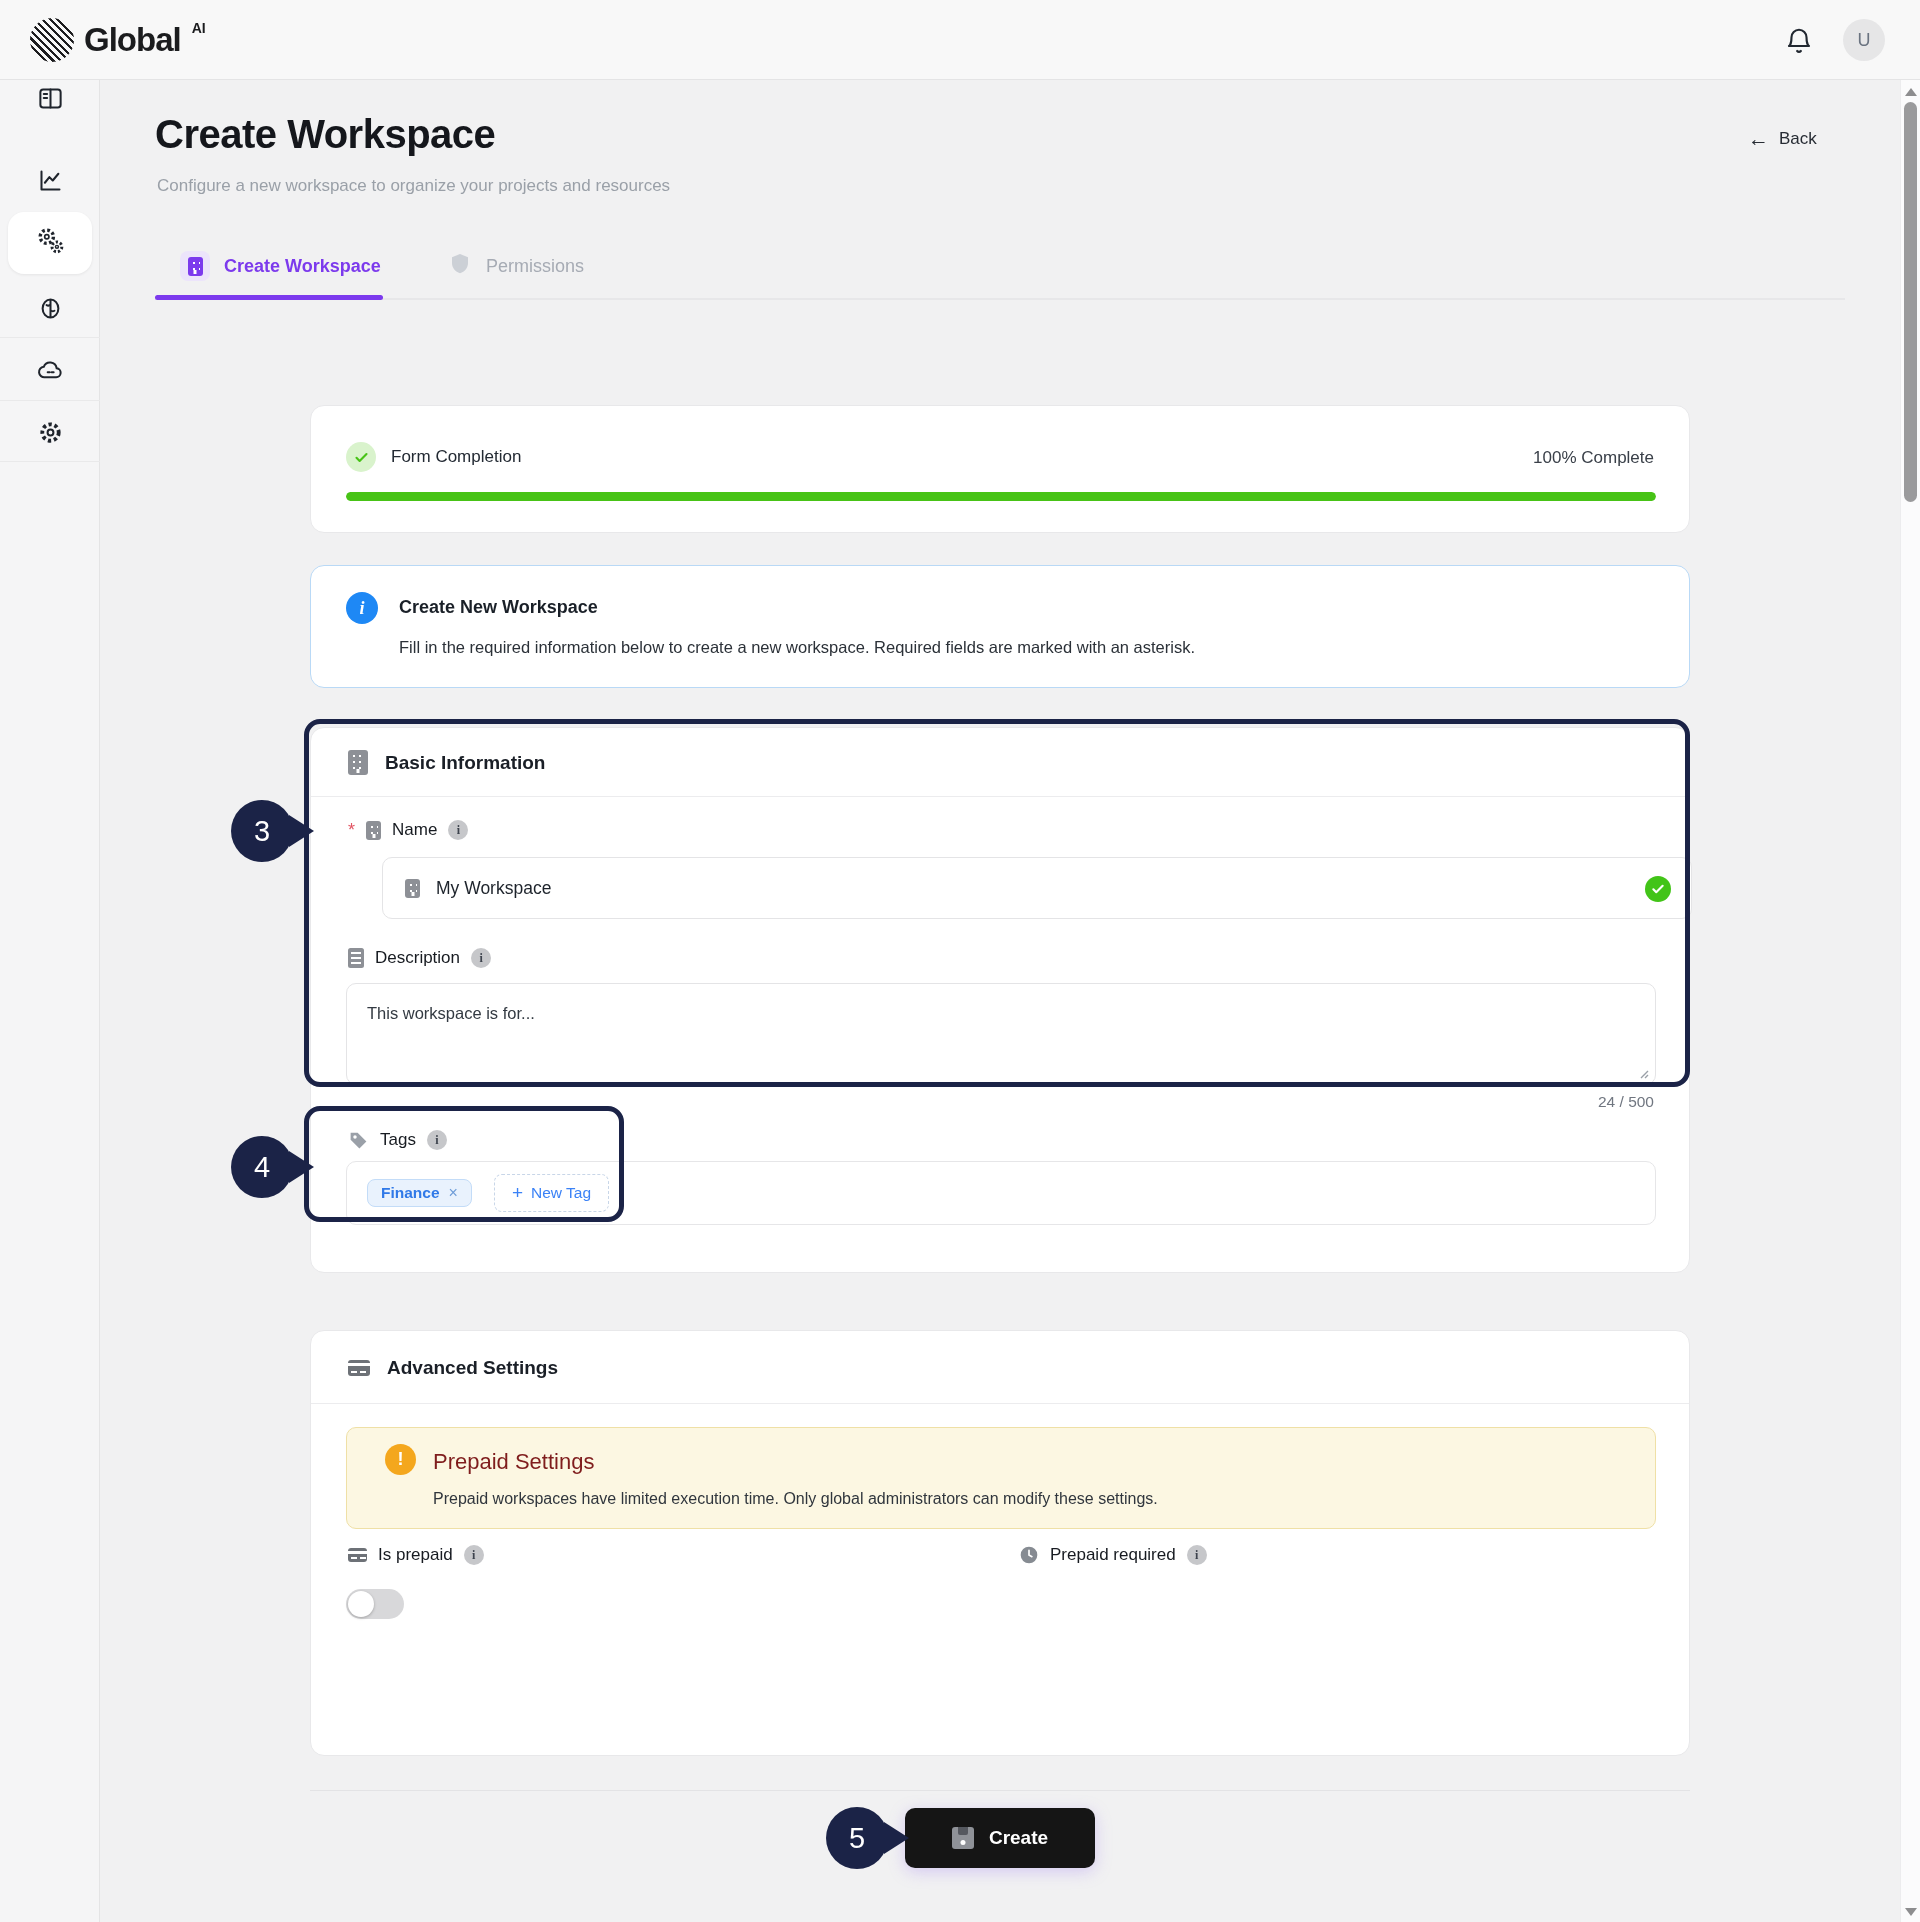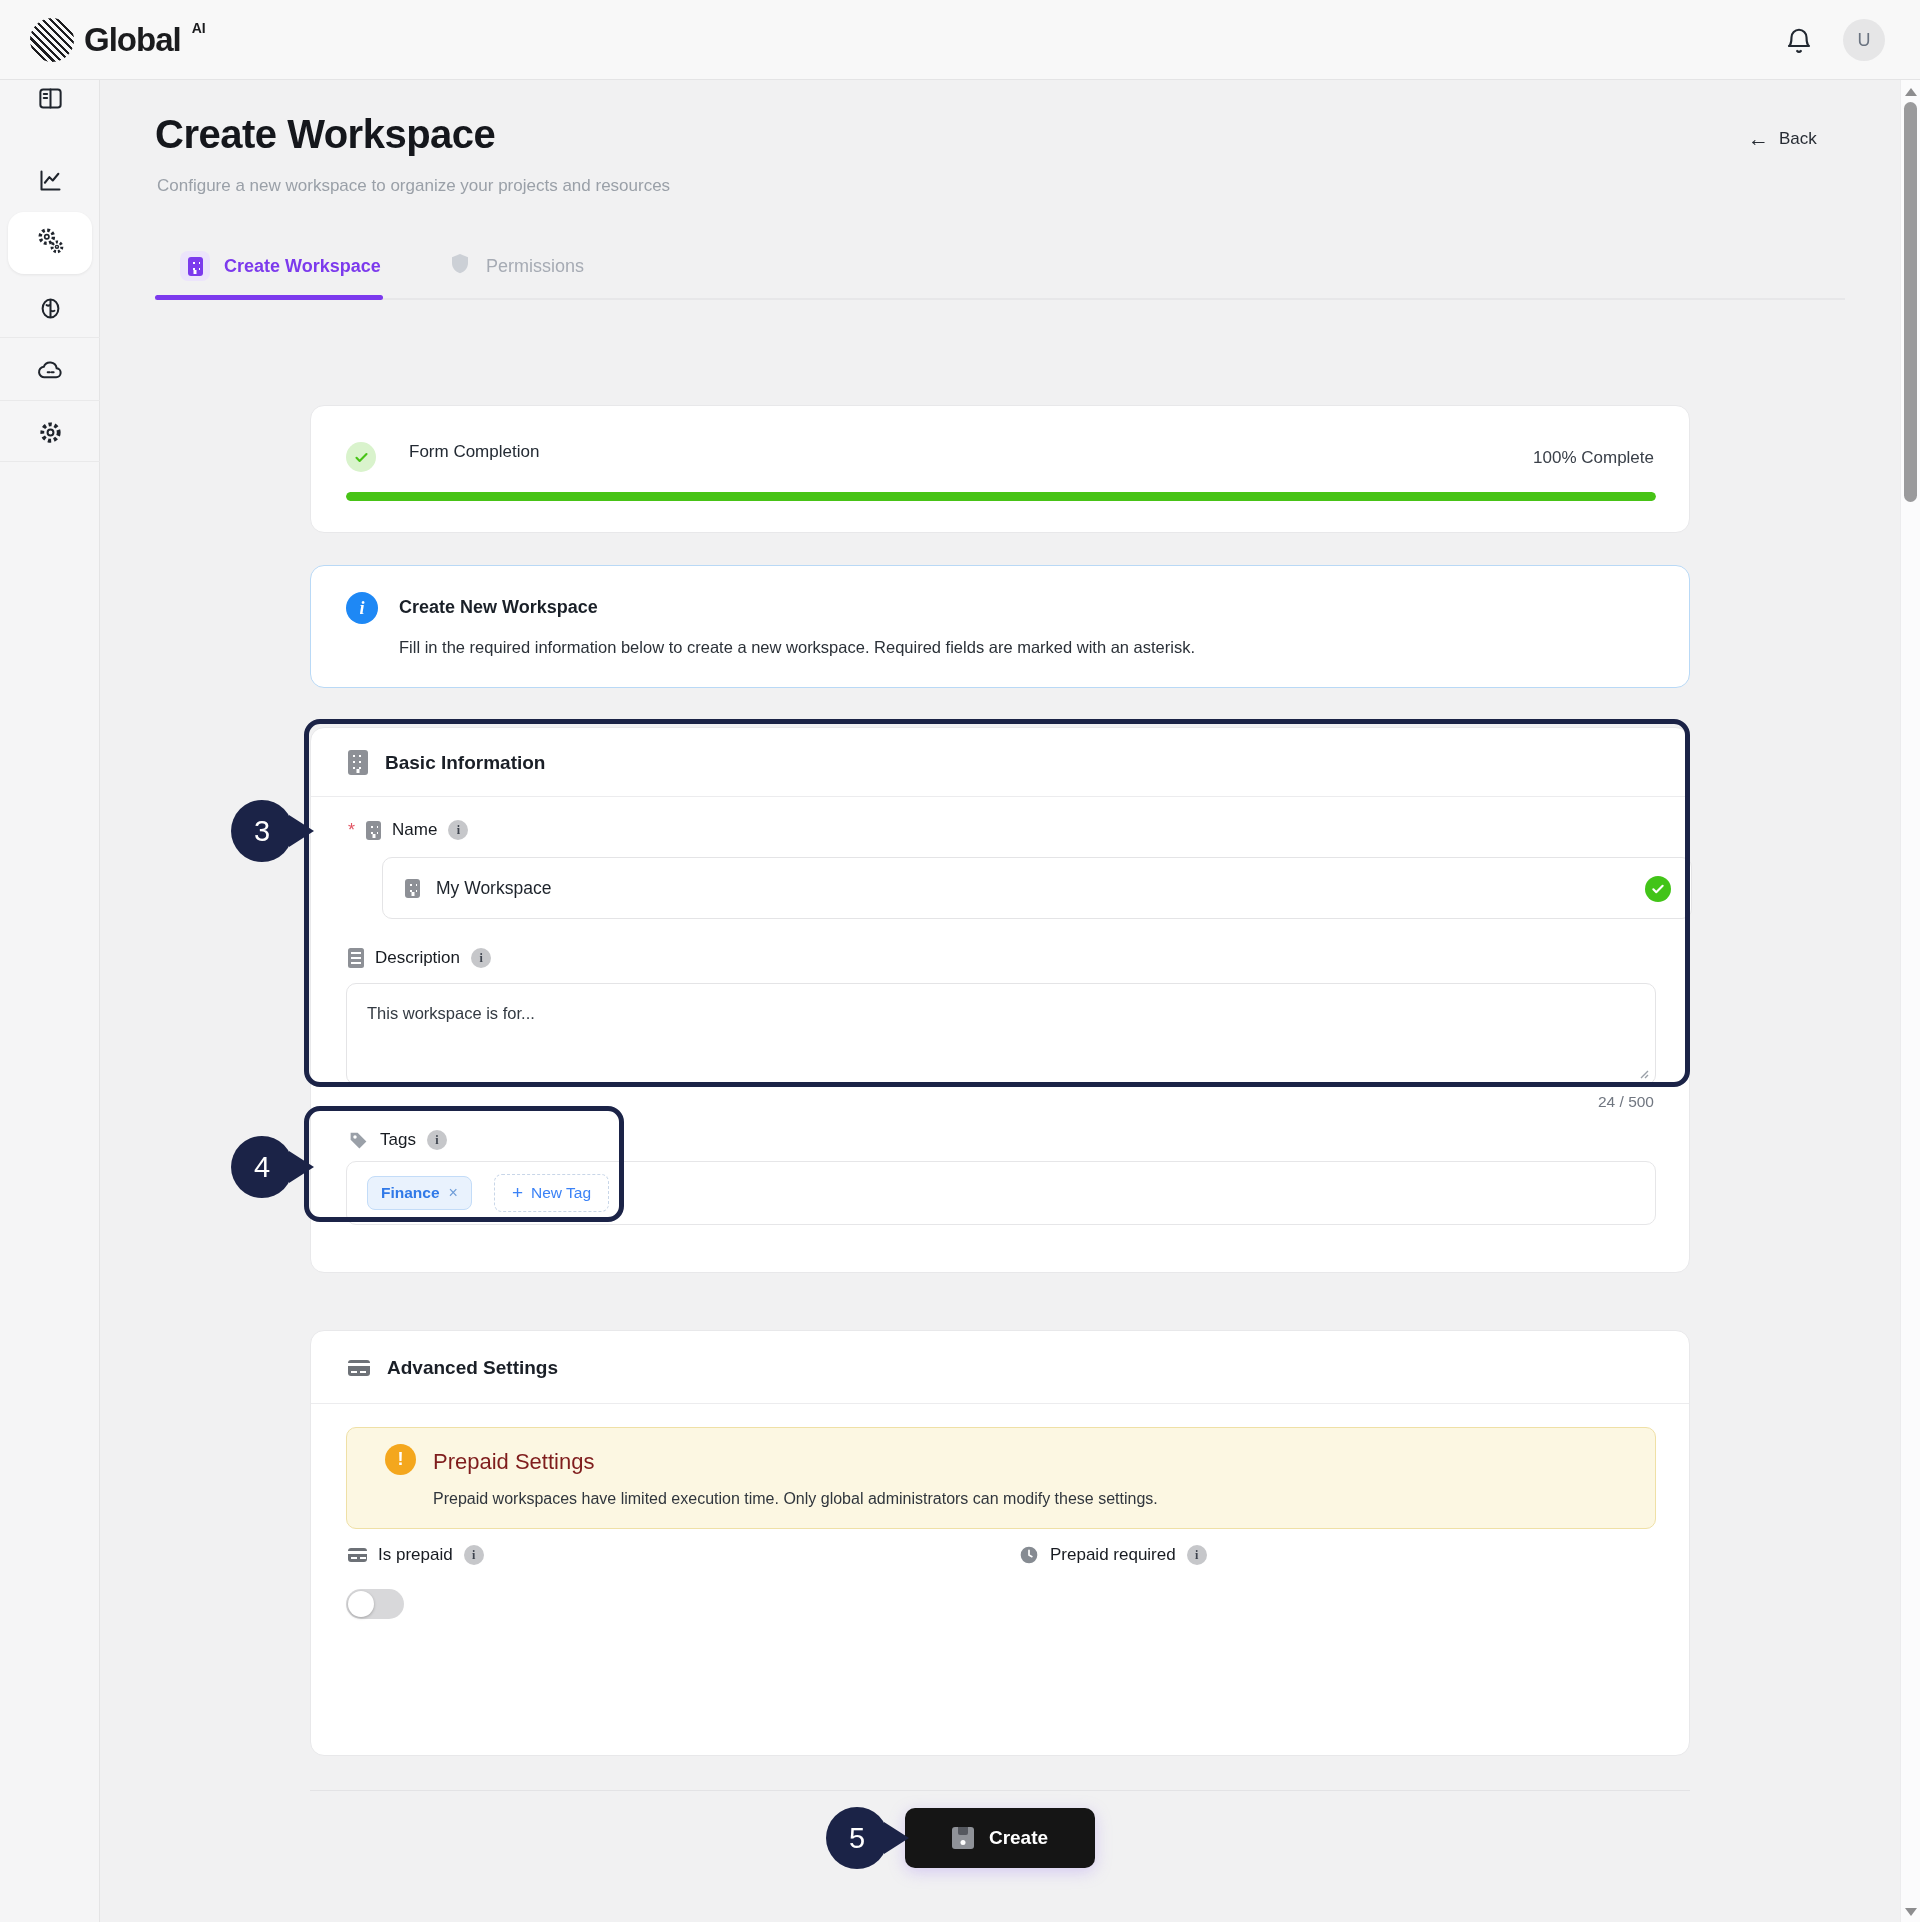--- a/index.html
+++ b/index.html
@@ -45,21 +45,21 @@
   .tab-label-idle { font-size:18px; font-weight:500; color:#a6abb4; }
   .tab-icon-bg { width:30px; height:30px; border-radius:8px; background:#ece4fb; display:flex; align-items:center; justify-content:center; }
   .tabs-underline { position:absolute; left:155px; top:298px; width:1690px; height:2px; background:#e7e7e9; }
   .tabs-active-bar { position:absolute; left:155px; top:295px; width:228px; height:5px; border-radius:3px; background:#7c3aed; }
 
   
   .card { position:absolute; left:310px; width:1380px; background:#ffffff; border:1px solid #e8e8ea; border-radius:14px; }
   .divider-in { position:absolute; left:0; width:100%; height:1px; background:#ececee; }
 
   
-  .fc-row { position:absolute; left:35px; top:36px; display:flex; gap:33px; }
+  .fc-row { position:absolute; left:35px; top:36px; display:flex; align-items:center; gap:15px; }
   .fc-label { font-size:17px; font-weight:500; color:#232a33; }
   .fc-status { position:absolute; right:35px; top:42px; font-size:17px; color:#3a4049; }
   .fc-bar { position:absolute; left:35px; top:86px; width:1310px; height:9px; border-radius:5px; background:#e9f6e2; overflow:hidden; }
   .fc-fill { height:100%; background:#47c316; border-radius:5px; }
   .chk-light { width:30px; height:30px; border-radius:50%; background:#d9f3cc; display:flex; align-items:center; justify-content:center; }
 
   
   .banner { border:1.5px solid #b9d9f6 !important; }
   .blue-i { position:absolute; left:35px; top:26px; width:32px; height:32px; border-radius:50%; background:#1e88f5; color:#fff;
     font:italic 700 18px "Liberation Serif", serif; display:flex; align-items:center; justify-content:center; }
@@ -84,21 +84,21 @@
   .input-value { font-size:17.5px; color:#1d232b; }
   .chk-solid { position:absolute; right:20px; top:18px; width:26px; height:26px; border-radius:50%; background:#42c418; display:flex; align-items:center; justify-content:center; }
   .textarea { position:absolute; left:35px; width:1310px; height:102px; background:#fff; border:1.5px solid #e4e4e6; border-radius:10px;
     font-family:"Liberation Sans", sans-serif; font-size:16.5px; color:#333a42; padding:20px; resize:none; outline:none; }
   .resize-glyph { position:absolute; right:40px; pointer-events:none; }
   .char-counter { position:absolute; right:35px; font-size:15.5px; color:#707680; }
 
   
   .tags-box { position:absolute; left:35px; width:1310px; height:64px; border:1.5px solid #e6e6e8; border-radius:10px; background:#fff;
     display:flex; align-items:center; gap:22px; padding:0 20px; }
-  .chip { display:flex; align-items:center; gap:9px; height:34px; padding:0 13px; background:#e9f2fd; border:1px solid #c3dcf8; border-radius:8px; cursor:default; }
+  .chip { display:flex; align-items:center; gap:9px; height:28px; padding:0 13px; background:#e9f2fd; border:1px solid #c3dcf8; border-radius:8px; cursor:default; }
   .chip-label { font-size:15.5px; font-weight:700; color:#3079e8; }
   .chip-x { font-size:16px; color:#6f9dd8; cursor:pointer; }
   .new-tag { display:flex; align-items:center; gap:8px; height:38px; padding:0 17px; border:1.5px dashed #c8d6e8; border-radius:8px;
     background:#fff; color:#3b82f6; font-size:15.5px; cursor:pointer; }
   .new-tag-plus { font-size:19px; }
 
   
   .warnbox { position:absolute; left:35px; top:96px; width:1310px; height:102px; background:#fcf7e2; border:1.5px solid #efe0a6; border-radius:10px; }
   .warn-i { position:absolute; left:38px; top:16px; width:31px; height:31px; border-radius:50%; background:#f4a71d; color:#fff;
     font:700 18px "Liberation Sans", sans-serif; display:flex; align-items:center; justify-content:center; }

